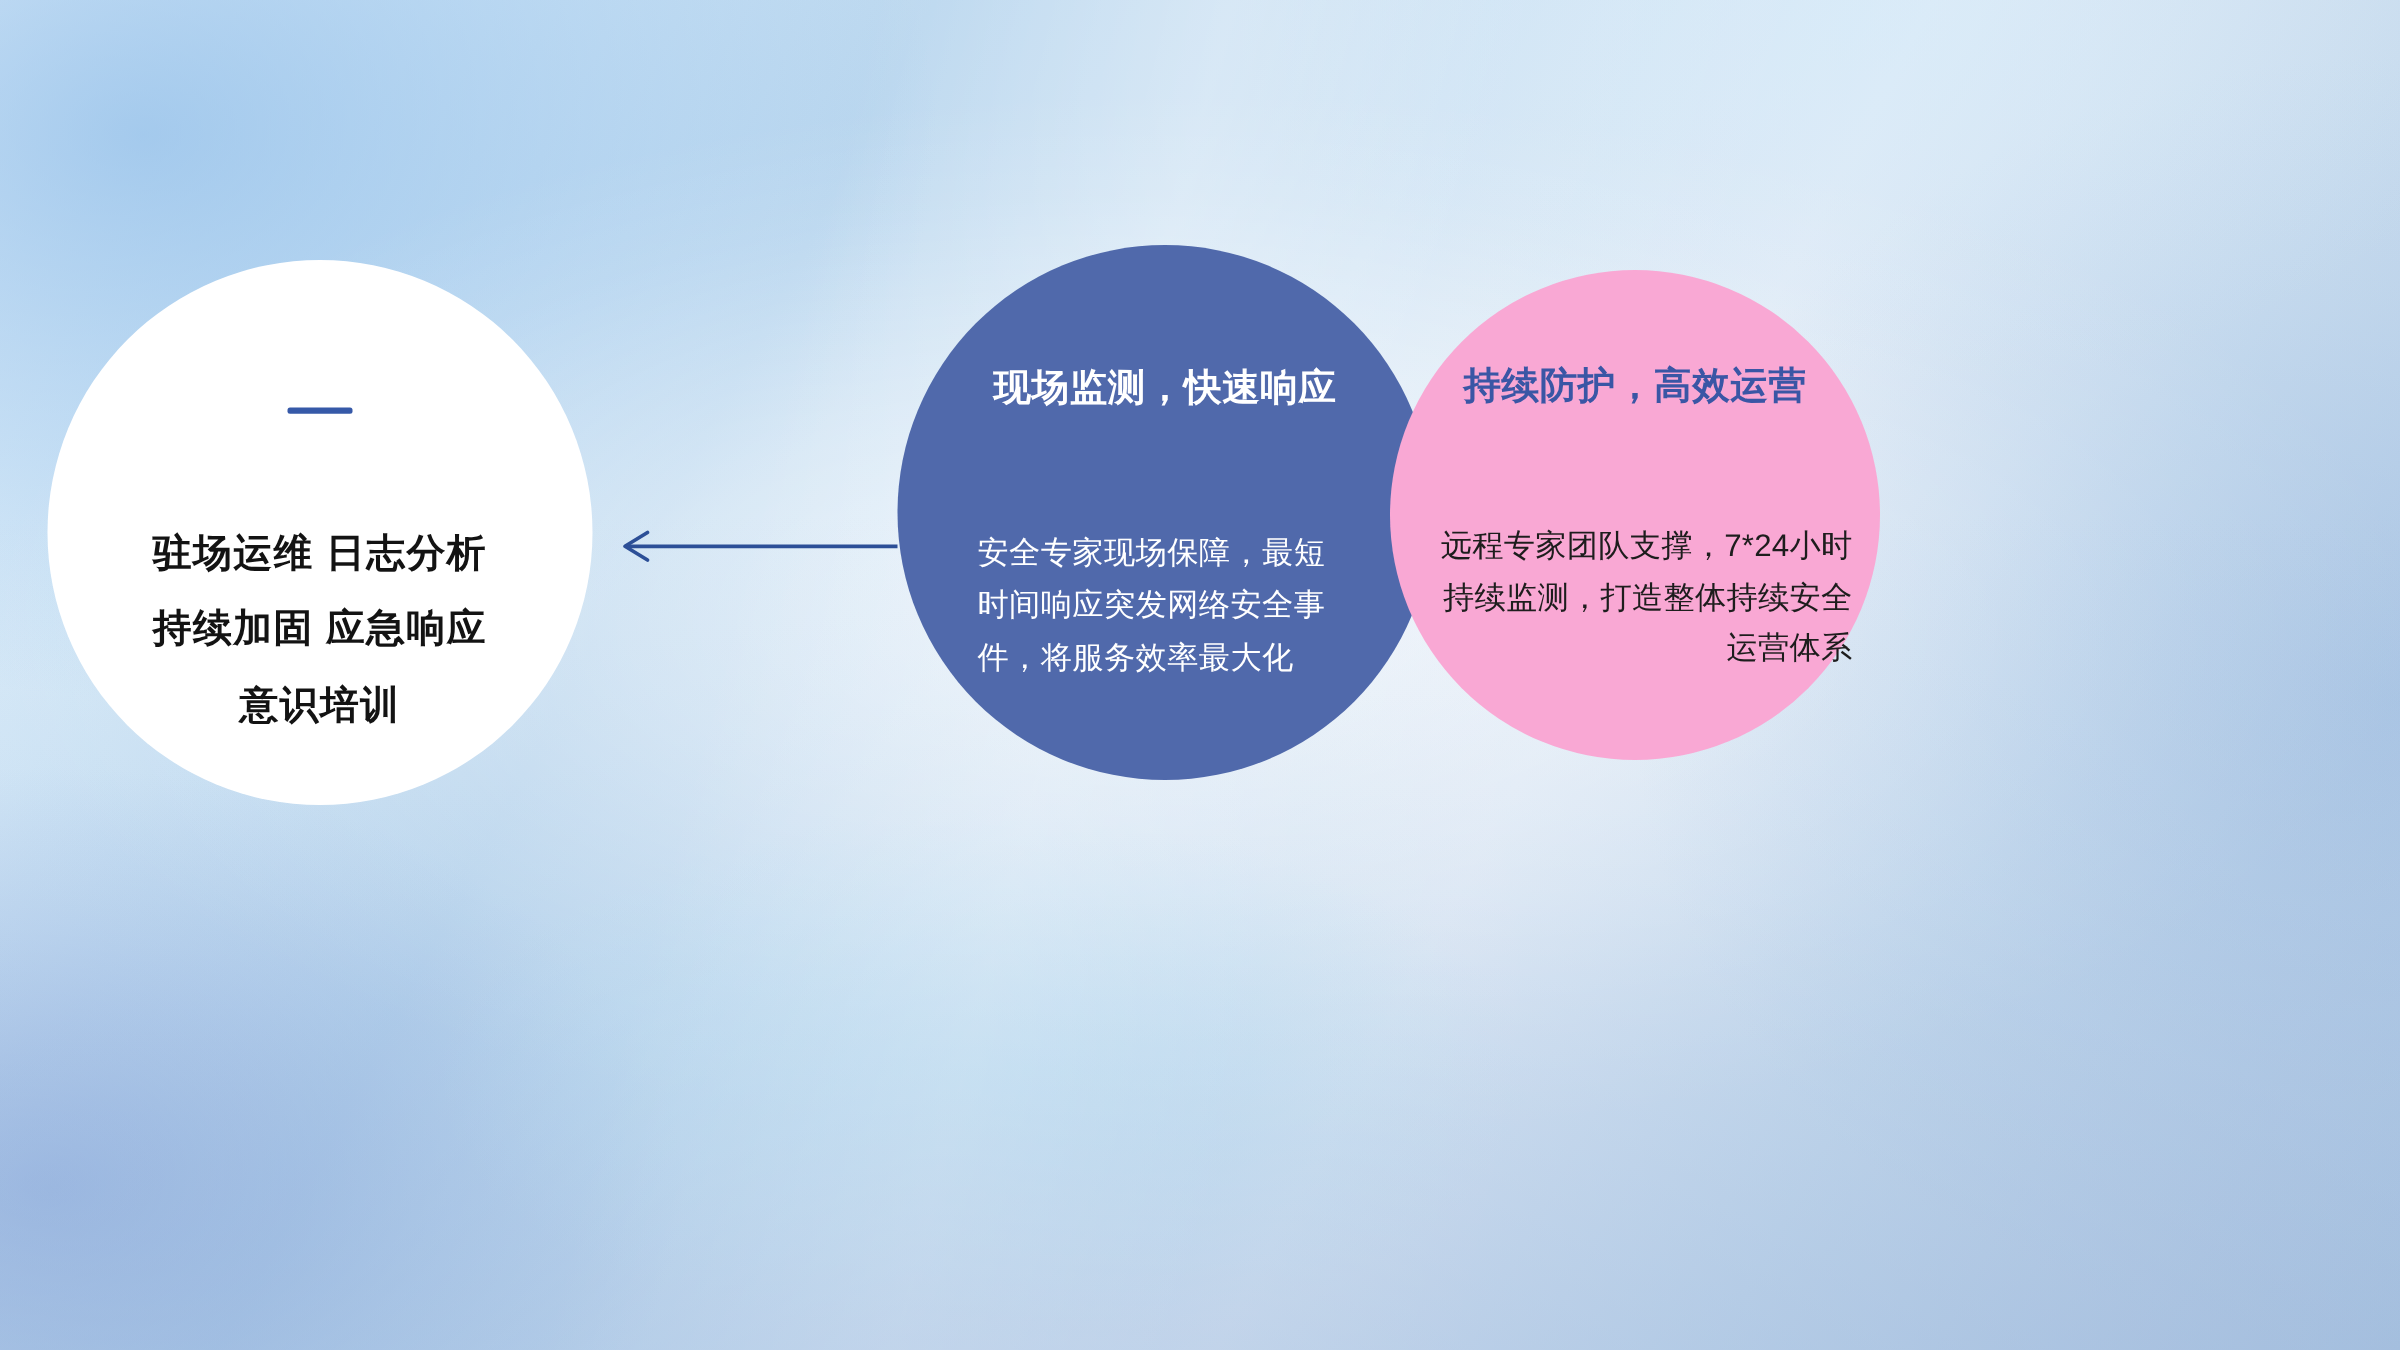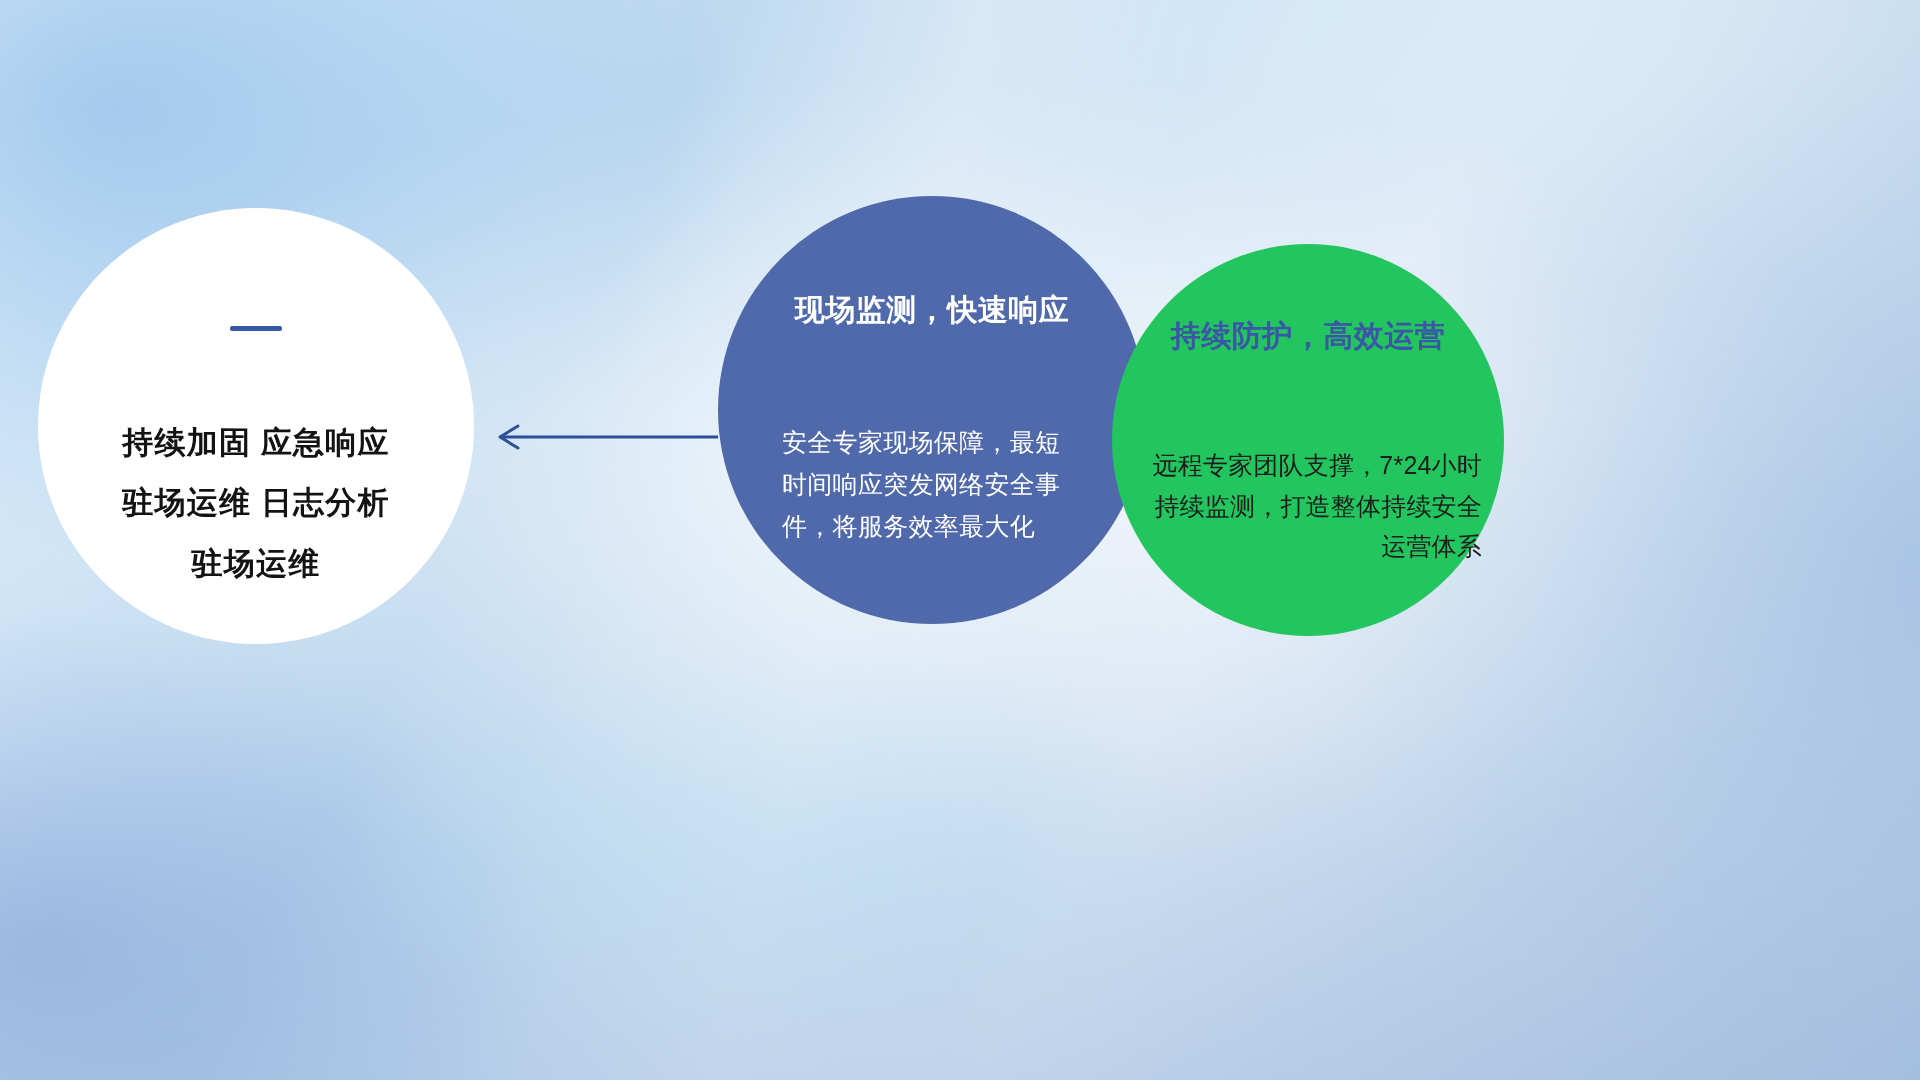--- a/index.html
+++ b/index.html
@@ -171,24 +171,24 @@
     color: #ffffff;
     font-size: 25px;
     line-height: 1.68;
     width: 300px;
     letter-spacing: 0.3px;
   }
 
   
   #circle-right {
     left: 1112px;
-    top: 244px;
+    top: 216px;
     width: 392px;
     height: 392px;
-    background: #22c55e;
+    background: #f9a8d4;
     z-index: 6;
     display: flex;
     flex-direction: column;
     align-items: center;
     padding-top: 72px;
   }
 
   #circle-right .card-title {
     color: #3a56a5;
     font-weight: 700;
@@ -223,23 +223,23 @@
   <div class="bg-layer bg-botband"></div>
 
   <svg class="connector" viewBox="0 0 240 62">
     <line x1="238" y1="31" x2="22" y2="31" stroke="#2c4f97" stroke-width="3"></line>
     <polyline points="38,20 20,31 38,42" fill="none" stroke="#2c4f97" stroke-width="3" stroke-linecap="round" stroke-linejoin="round"></polyline>
   </svg>
 
   <div class="circle" id="circle-left">
     <div class="left-dash"></div>
     <div class="left-lines">
+      <div>驻场运维    日志分析</div>
       <div>持续加固    应急响应</div>
-      <div>驻场运维    日志分析</div>
-      <div>驻场运维</div>
+      <div>意识培训</div>
     </div>
   </div>
 
   <div class="circle" id="circle-mid">
     <div class="card-title">现场监测，快速响应</div>
     <div class="card-body">安全专家现场保障，最短时间响应突发网络安全事件，将服务效率最大化</div>
   </div>
 
   <div class="circle" id="circle-right">
     <div class="card-title">持续防护，高效运营</div>

